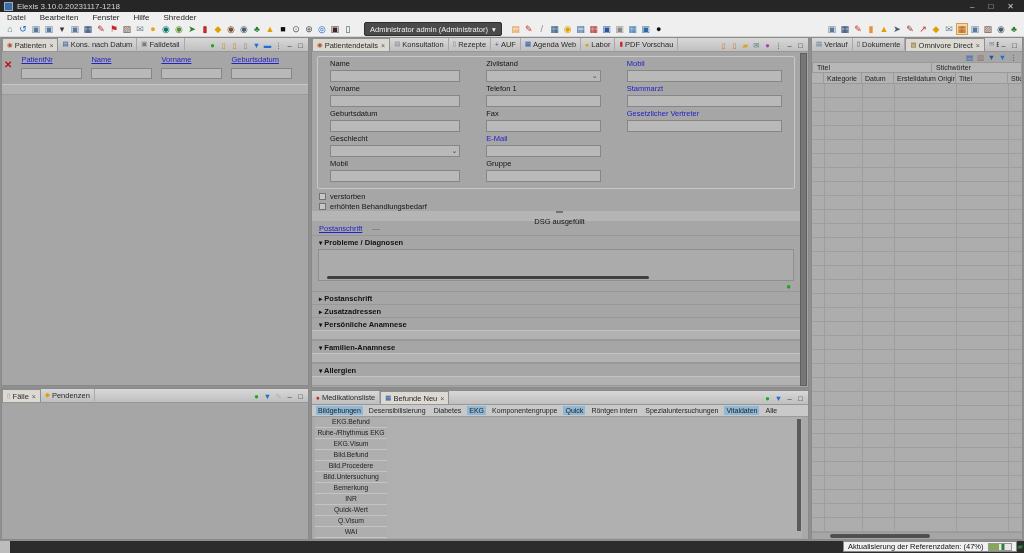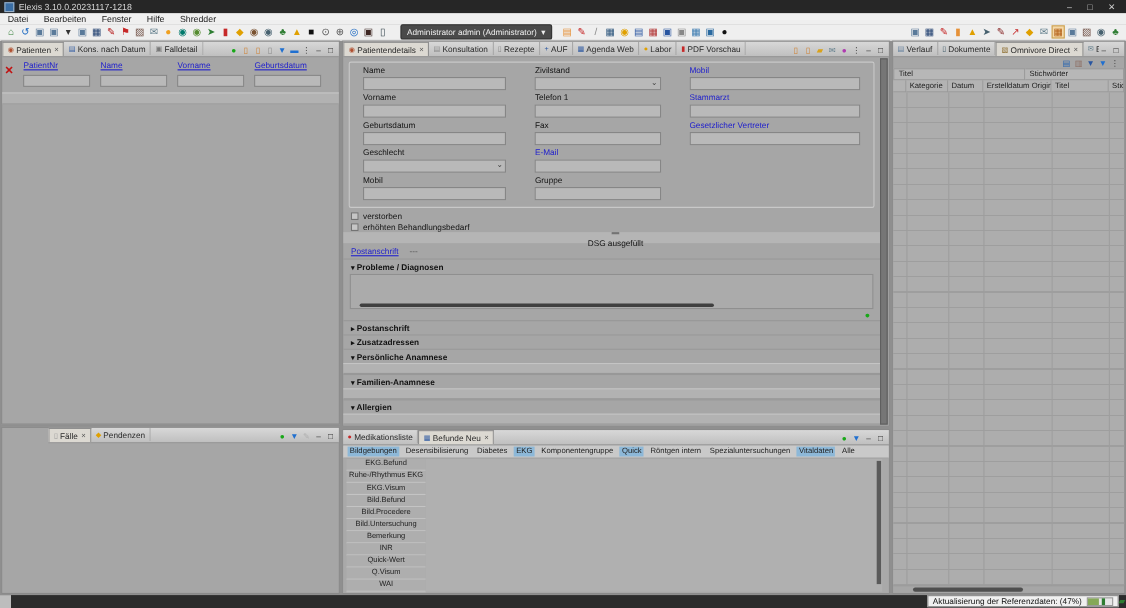--- a/index.html
+++ b/index.html
@@ -21,21 +21,21 @@
            display:flex;align-items:center;padding:0 4px;box-sizing:border-box;}
   .iconstrip{display:flex;align-items:center;gap:1px;}
   .ti{width:12px;height:12px;line-height:12px;text-align:center;font-size:9px;display:inline-block;}
   .ti.hl{background:#f5d9a8;border:1px solid #caa054;box-sizing:border-box;line-height:10px;}
   .userbtn{height:12px;background:#4a4a4a;color:#eeeeee;border:1px solid #2e2e2e;border-radius:2px;
            font-size:7.5px;display:flex;align-items:center;gap:4px;padding:0 5px;margin:0 8px 0 10px;}
   .spring{flex:1;}
   
   .panel{background:#a6a6a6;border:1px solid #8a8a8a;box-sizing:border-box;display:flex;flex-direction:column;}
   .p-left{left:1px;top:37px;width:308px;height:349px;}
-  .p-cases{left:1px;top:388px;width:308px;height:152px;padding-left:42px;}
+  .p-cases{left:1px;top:388px;width:308px;height:152px;}
   .p-center{left:311px;top:37px;width:498px;height:351px;}
   .p-bef{left:311px;top:390px;width:498px;height:150px;}
   .p-right{left:811px;top:37px;width:212px;height:503px;}
   
   .tabrow{height:13px;flex:0 0 13px;background:linear-gradient(#d8d8d8,#bfbfbf);border-bottom:1px solid #979797;
           display:flex;align-items:flex-end;font-size:7.5px;color:#2a2a2a;white-space:nowrap;}
   .tabs{display:flex;align-items:flex-start;height:13px;overflow:hidden;}
   .tab{display:flex;align-items:center;gap:2px;height:12px;padding:0 4px;border-right:1px solid #a8a8a8;cursor:default;}
   .tab.active{background:#dcd9d2;border:1px solid #8f8f8f;border-bottom:none;}
   .tico{font-size:6.5px;}

